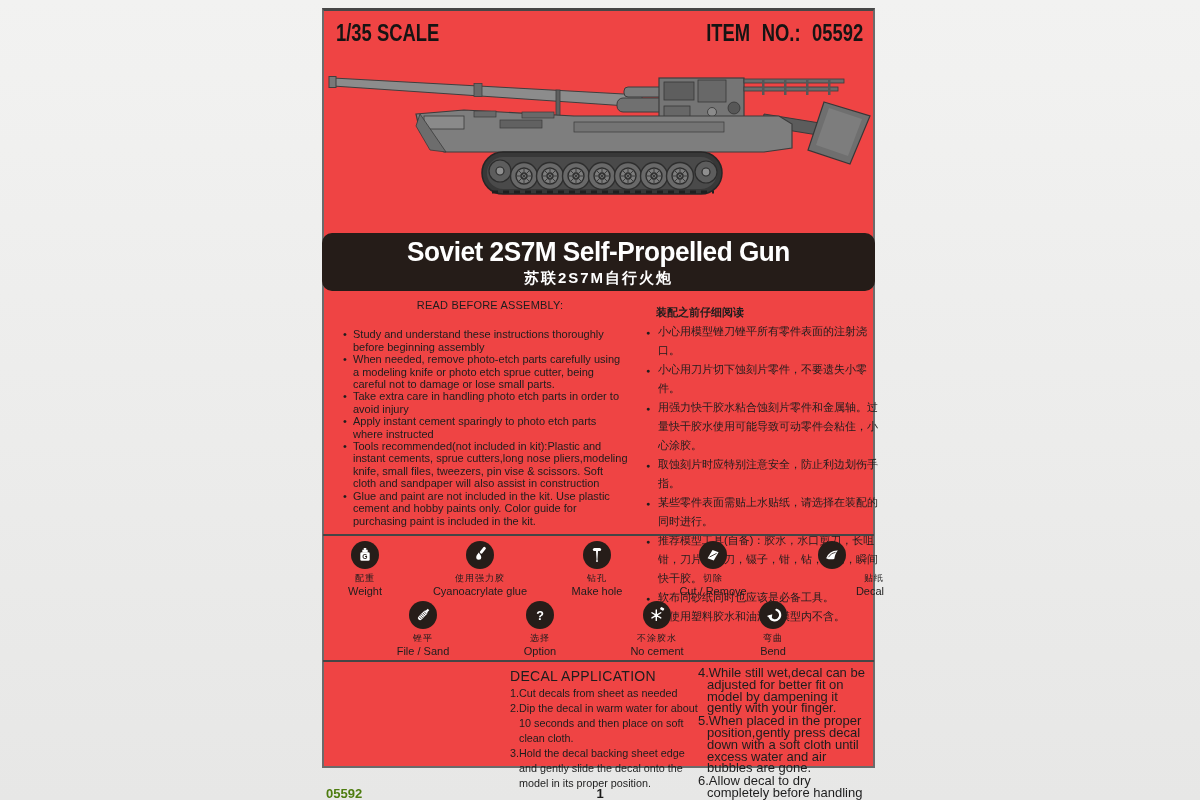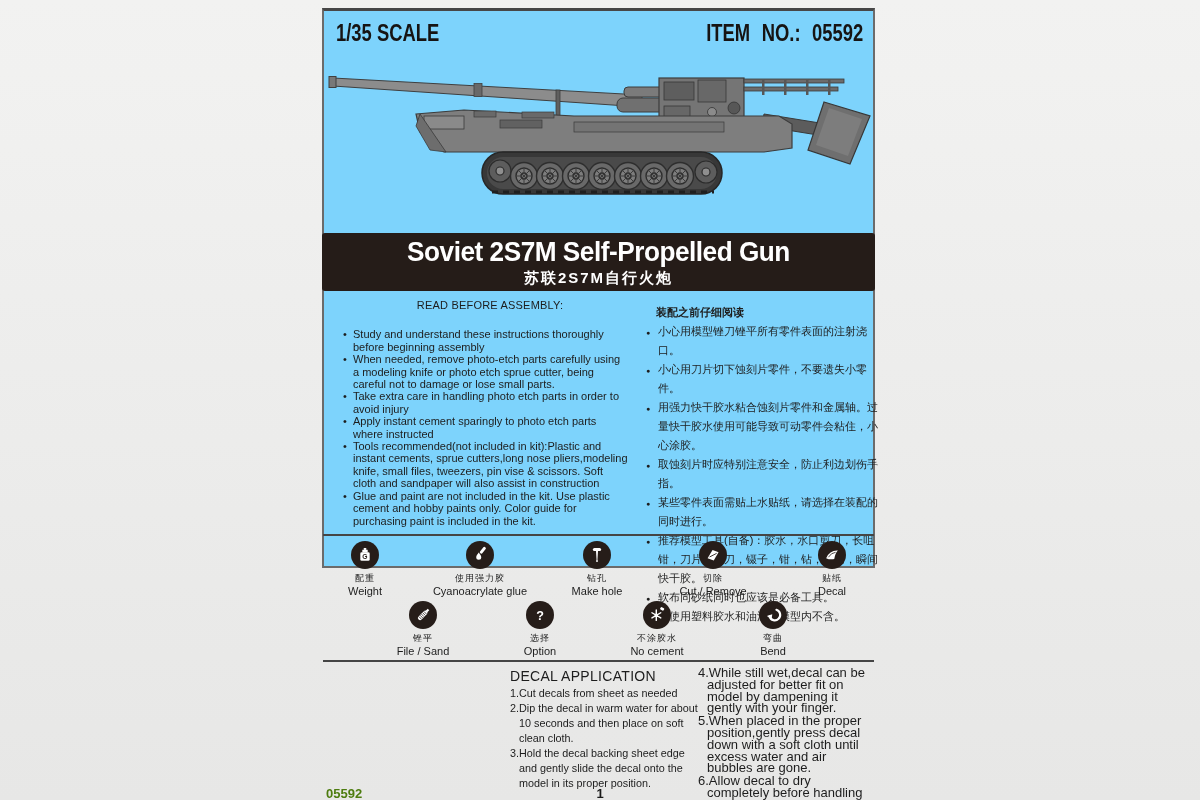--- a/index.html
+++ b/index.html
@@ -4,41 +4,41 @@
 <style>
   html,body{margin:0;padding:0;}
   body{
     width:1200px;height:800px;overflow:hidden;
     background:linear-gradient(180deg,#f2f2f1 0%,#ececeb 55%,#e7e7e6 100%);
     font-family:"Liberation Sans","DejaVu Sans",sans-serif;
     color:#1d1d1d;
   }
   .stage{position:relative;width:1200px;height:800px;}
   .page{
-    position:absolute;left:322px;top:8px;width:553px;height:560px;
-    background:#7dd3fc;border:2px solid #6b6b6b;border-top:3px solid #474747;
+    position:absolute;left:322px;top:8px;width:553px;height:760px;
+    background:#ef4444;border:2px solid #6b6b6b;border-top:3px solid #474747;
     box-sizing:border-box;
   }
   
   .hdr-scale{
     position:absolute;left:12px;top:9px;
     font-size:23px;font-weight:bold;letter-spacing:0px;color:#161413;
     transform:scaleX(0.8);transform-origin:left center;white-space:nowrap;
   }
   .hdr-item{
     position:absolute;right:10px;top:9px;
     font-size:23px;font-weight:bold;color:#161413;word-spacing:8px;
     transform:scaleX(0.8);transform-origin:right center;white-space:nowrap;
   }
   
   .tank{position:absolute;left:0px;top:55px;width:549px;height:150px;}
   
   .banner{
     position:absolute;left:-2px;top:222px;width:553px;height:58px;
-    background:#251c18;border-radius:3px;text-align:center;color:#fff;
+    background:#251c18;border-radius:10px;text-align:center;color:#fff;
   }
   .banner-en{
     margin-top:4px;font-size:27px;font-weight:bold;letter-spacing:-0.5px;
     transform:scaleX(0.97);transform-origin:center;white-space:nowrap;
   }
   .banner-zh{font-size:15px;font-weight:bold;letter-spacing:2px;margin-top:1px;}
   
   .col-en{position:absolute;left:18px;top:288px;width:286px;font-size:11px;line-height:12.4px;}
   .col-zh{position:absolute;left:322px;top:292px;width:238px;font-size:11px;line-height:19px;}
   .col-title-en{font-weight:normal;font-size:11px;margin:0 0 17px 10px;letter-spacing:0.2px;text-align:center;}
@@ -243,21 +243,21 @@
     <div class="icell" style="left:337px;top:530px;">
       <div class="icirc">
         <svg width="18" height="18" viewBox="0 0 20 20">
             <polygon points="4,13.5 9.5,4.5 16.2,7 10.8,16" fill="#fff"></polygon>
             <line x1="6.2" y1="12.2" x2="14" y2="8.2" stroke="#261d19" stroke-width="1"></line>
           </svg>
       </div>
       <div class="izh">切除</div>
       <div class="ien">Cut / Remove</div>
     </div>
-    <div class="icell" style="left:456px;top:530px;">
+    <div class="icell" style="left:456px;top:530px;text-align:right;">
       <div class="icirc">
         <svg width="18" height="18" viewBox="0 0 20 20">
             <path d="M3.5 13.5 Q7.5 4.5 16.5 5 Q13.5 8 12.5 14.5 Q7.5 15.5 3.5 13.5 Z" fill="#fff"></path>
             <path d="M6 12.5 Q9 7.5 14 7" fill="none" stroke="#261d19" stroke-width="0.9"></path>
           </svg>
       </div>
       <div class="izh">贴纸</div>
       <div class="ien">Decal</div>
     </div>
 

